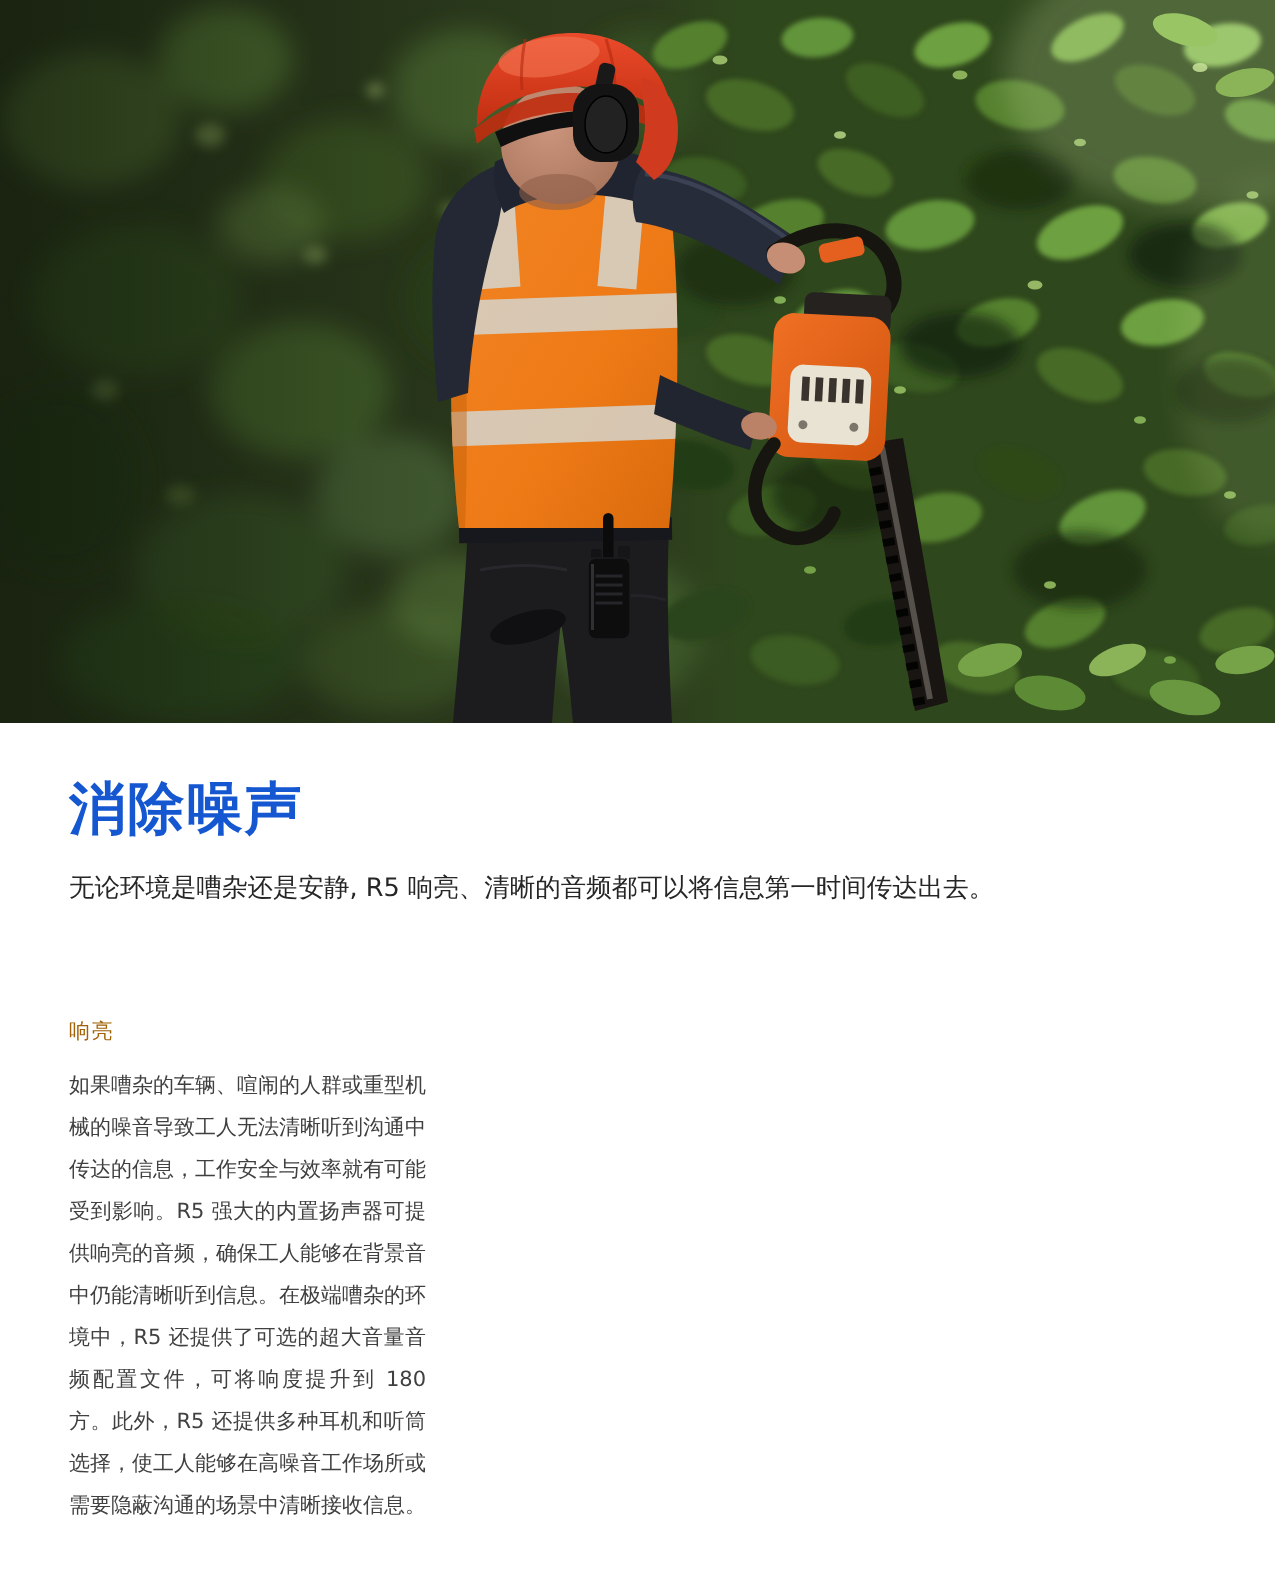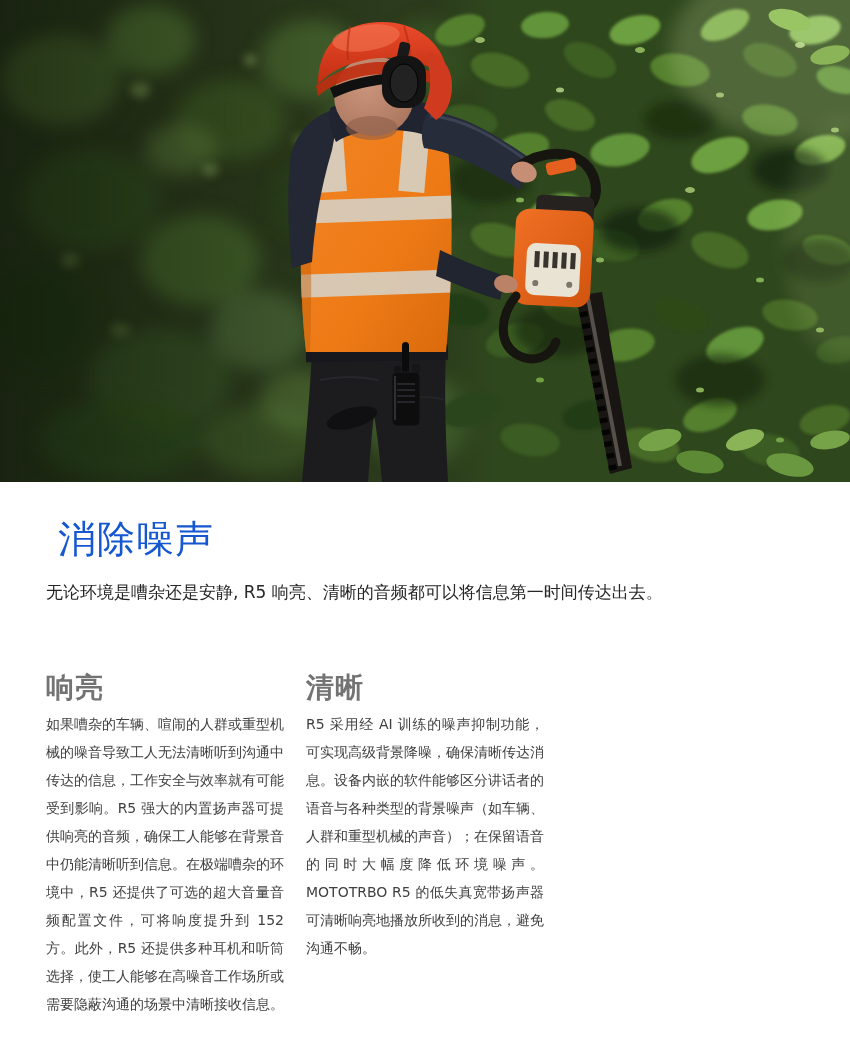--- a/index.html
+++ b/index.html
@@ -1,23 +1,23 @@
 <!DOCTYPE html>
 <html><head>
 <meta charset="utf-8">
 <style>
   html,body{margin:0;padding:0;background:#ffffff;}
   body{width:850px;height:1063px;overflow:hidden;font-family:"DejaVu Sans","Liberation Sans",sans-serif;}
   .hero{width:850px;height:482px;overflow:hidden;display:block;margin:0;background:#2c3b1d;}
   .hero svg{display:block;}
   .content{padding:36px 46px 0 46px;box-sizing:border-box;}
-  .page-title{font-size:38px;line-height:42px;font-weight:400;letter-spacing:1px;color:#1557d0;margin:0 0 20px 12px;}
+  .page-title{font-size:38px;line-height:42px;font-weight:700;letter-spacing:1px;color:#1557d0;margin:0 0 20px 0;}
   .subtitle{font-size:17px;line-height:24px;color:#262626;margin:0 0 71px 0;}
   .cols{display:grid;grid-template-columns:1fr 1fr 1fr;gap:22px;}
-  .col h2{font-size:28px;line-height:26px;font-weight:700;color:#737373;letter-spacing:1px;margin:0 0 9px 0;}
+  .col h2{font-size:14px;line-height:26px;font-weight:400;color:#a16207;letter-spacing:1px;margin:0 0 9px 0;}
   .col p{font-size:14px;line-height:28px;color:#404040;text-align:justify;margin:0;}
 </style>
 </head>
 <body>
 
 <figure class="hero">
   <svg width="850" height="482" viewBox="0 0 850 482" role="img">
     <defs>
       <filter id="b9" x="-40%" y="-40%" width="180%" height="180%">
           <feGaussianBlur stdDeviation="9"></feGaussianBlur>
@@ -270,22 +270,18 @@
   </svg>
 </figure>
 
 <main class="content">
   <h1 class="page-title">消除噪声</h1>
   <p class="subtitle">无论环境是嘈杂还是安静, R5 响亮、清晰的音频都可以将信息第一时间传达出去。</p>
 
   <div class="cols">
     <article class="col">
       <h2>响亮</h2>
-      <p>如果嘈杂的车辆、喧闹的人群或重型机械的噪音导致工人无法清晰听到沟通中传达的信息，工作安全与效率就有可能受到影响。R5 强大的内置扬声器可提供响亮的音频，确保工人能够在背景音中仍能清晰听到信息。在极端嘈杂的环境中，R5 还提供了可选的超大音量音频配置文件，可将响度提升到 152 方。此外，R5 还提供多种耳机和听筒选择，使工人能够在高噪音工作场所或需要隐蔽沟通的场景中清晰接收信息。</p>
-    </article>
-    <article class="col">
-      <h2>清晰</h2>
-      <p>R5 采用经 AI 训练的噪声抑制功能，可实现高级背景降噪，确保清晰传达消息。设备内嵌的软件能够区分讲话者的语音与各种类型的背景噪声（如车辆、人群和重型机械的声音）；在保留语音的同时大幅度降低环境噪声。MOTOTRBO R5 的低失真宽带扬声器可清晰响亮地播放所收到的消息，避免沟通不畅。</p>
+      <p>如果嘈杂的车辆、喧闹的人群或重型机械的噪音导致工人无法清晰听到沟通中传达的信息，工作安全与效率就有可能受到影响。R5 强大的内置扬声器可提供响亮的音频，确保工人能够在背景音中仍能清晰听到信息。在极端嘈杂的环境中，R5 还提供了可选的超大音量音频配置文件，可将响度提升到 180 方。此外，R5 还提供多种耳机和听筒选择，使工人能够在高噪音工作场所或需要隐蔽沟通的场景中清晰接收信息。</p>
     </article>
     <article class="col">
     </article>
   </div>
 </main>
 
 </body></html>

